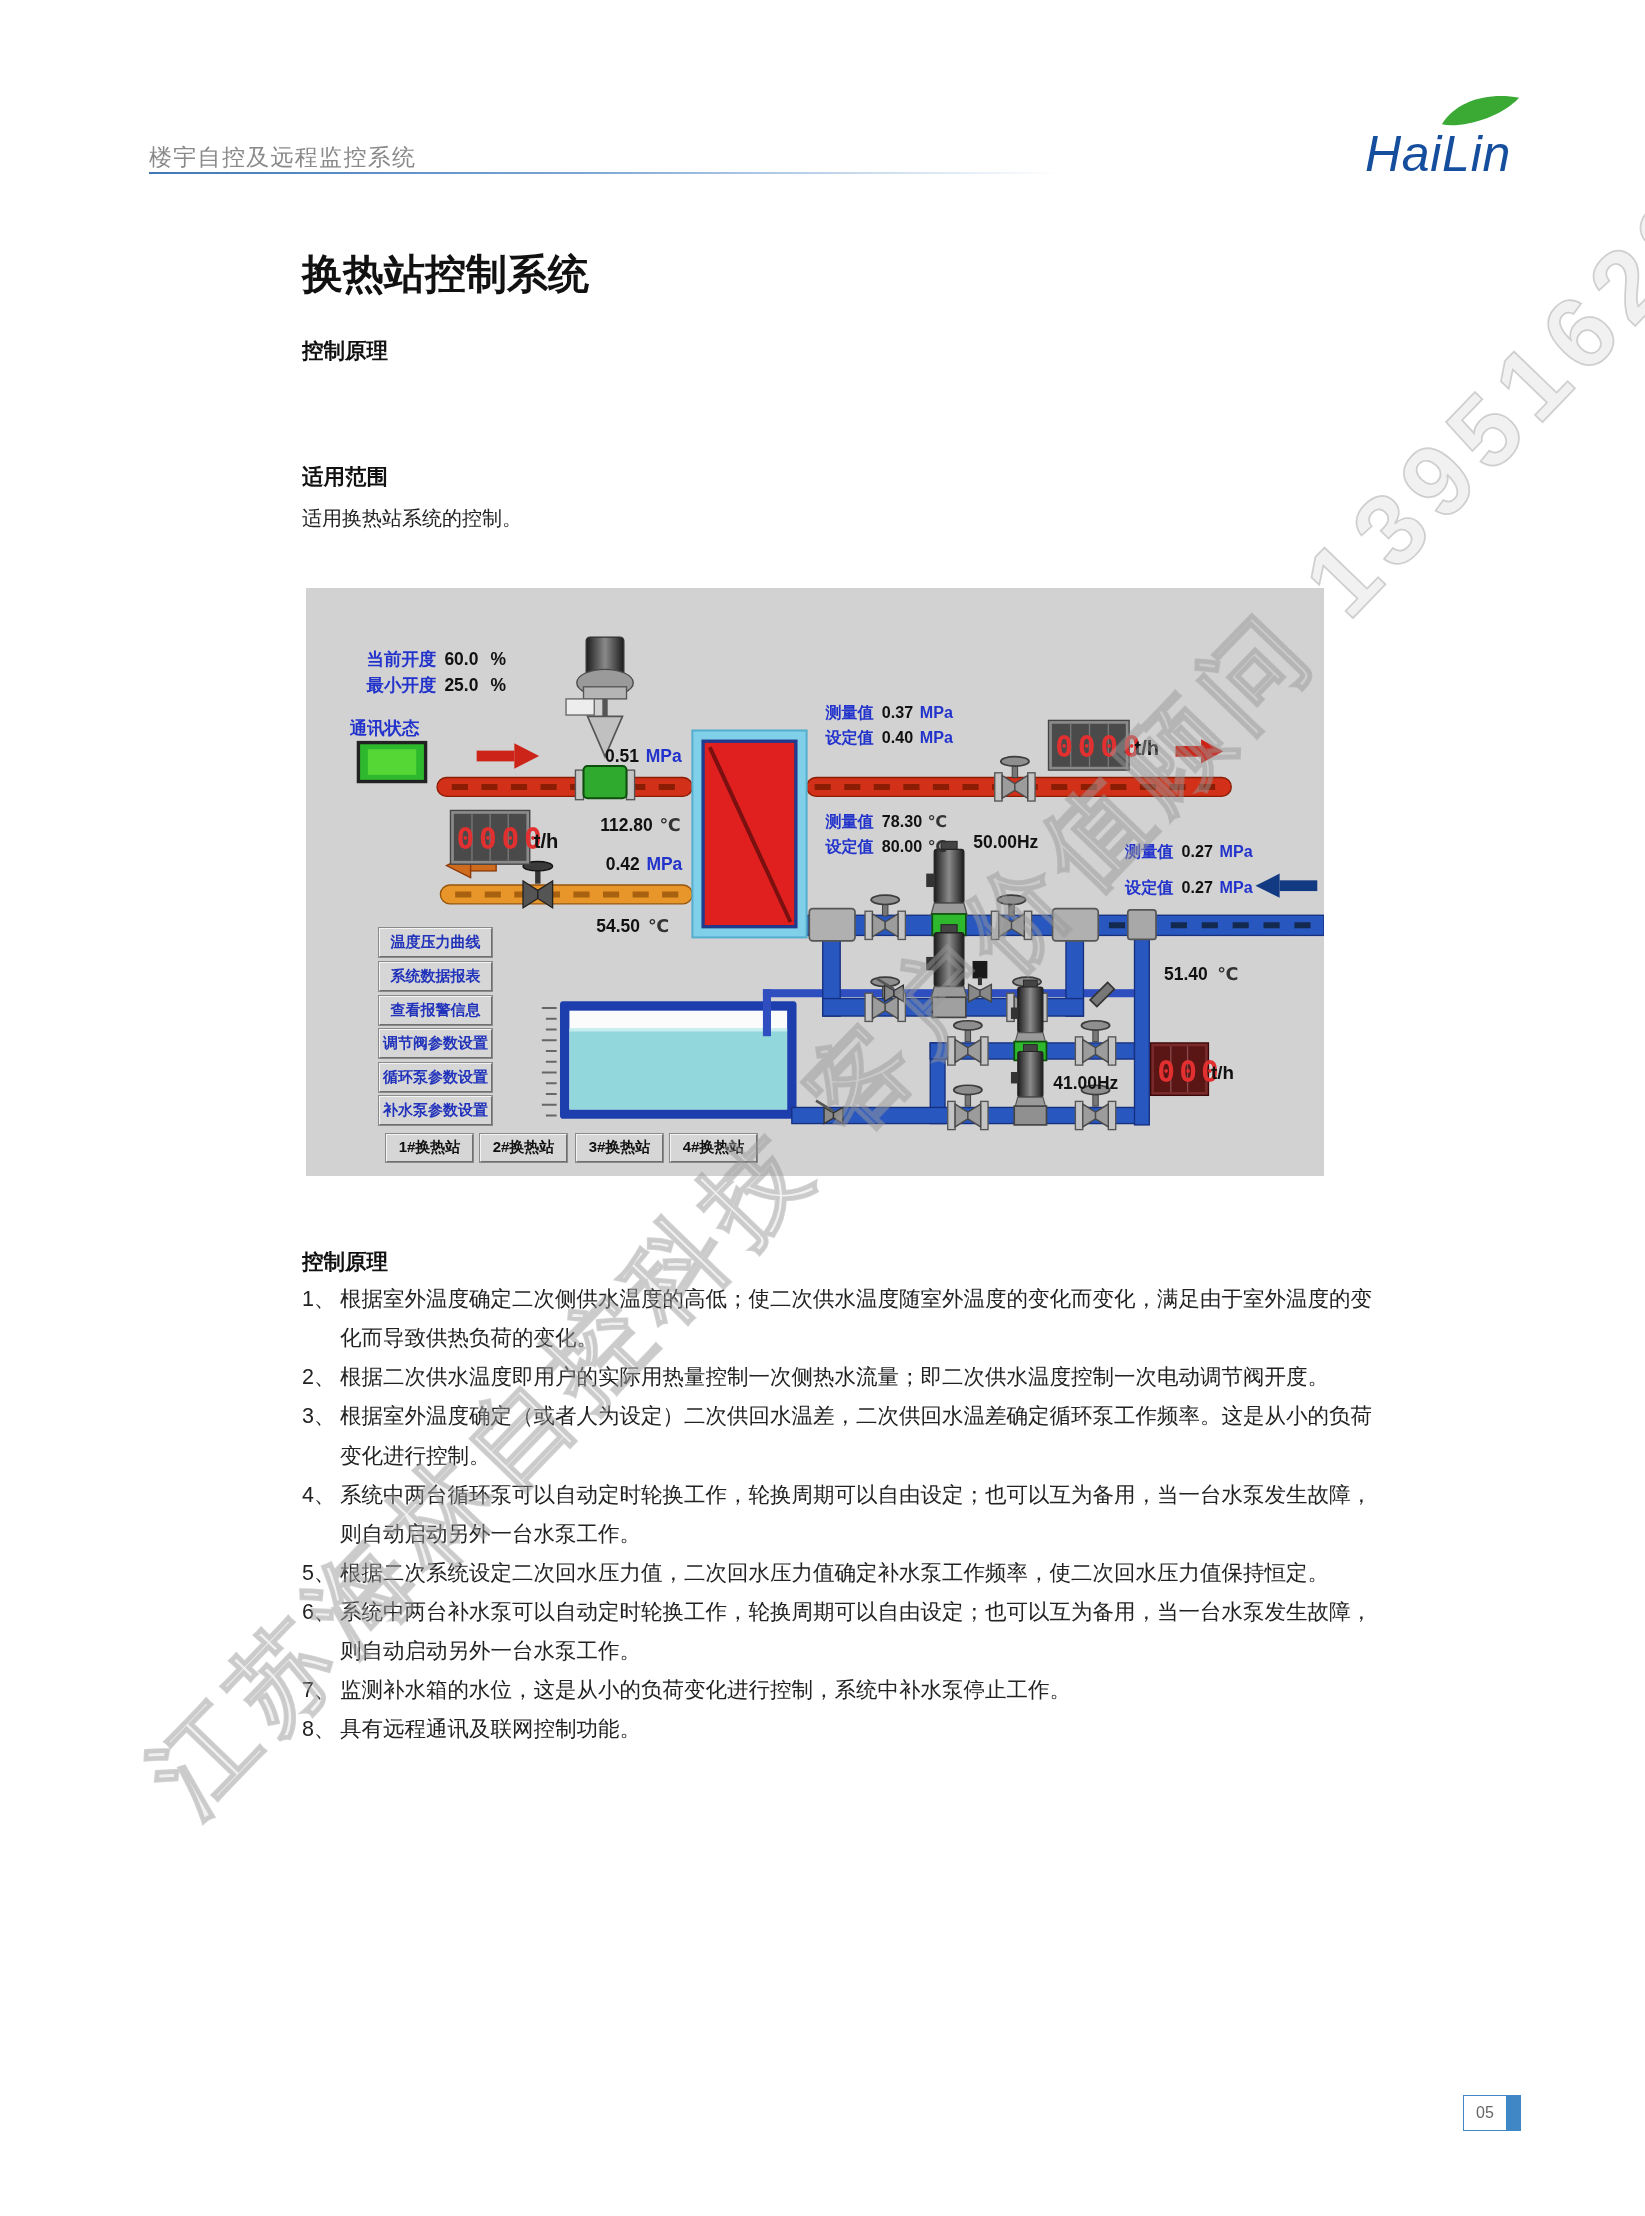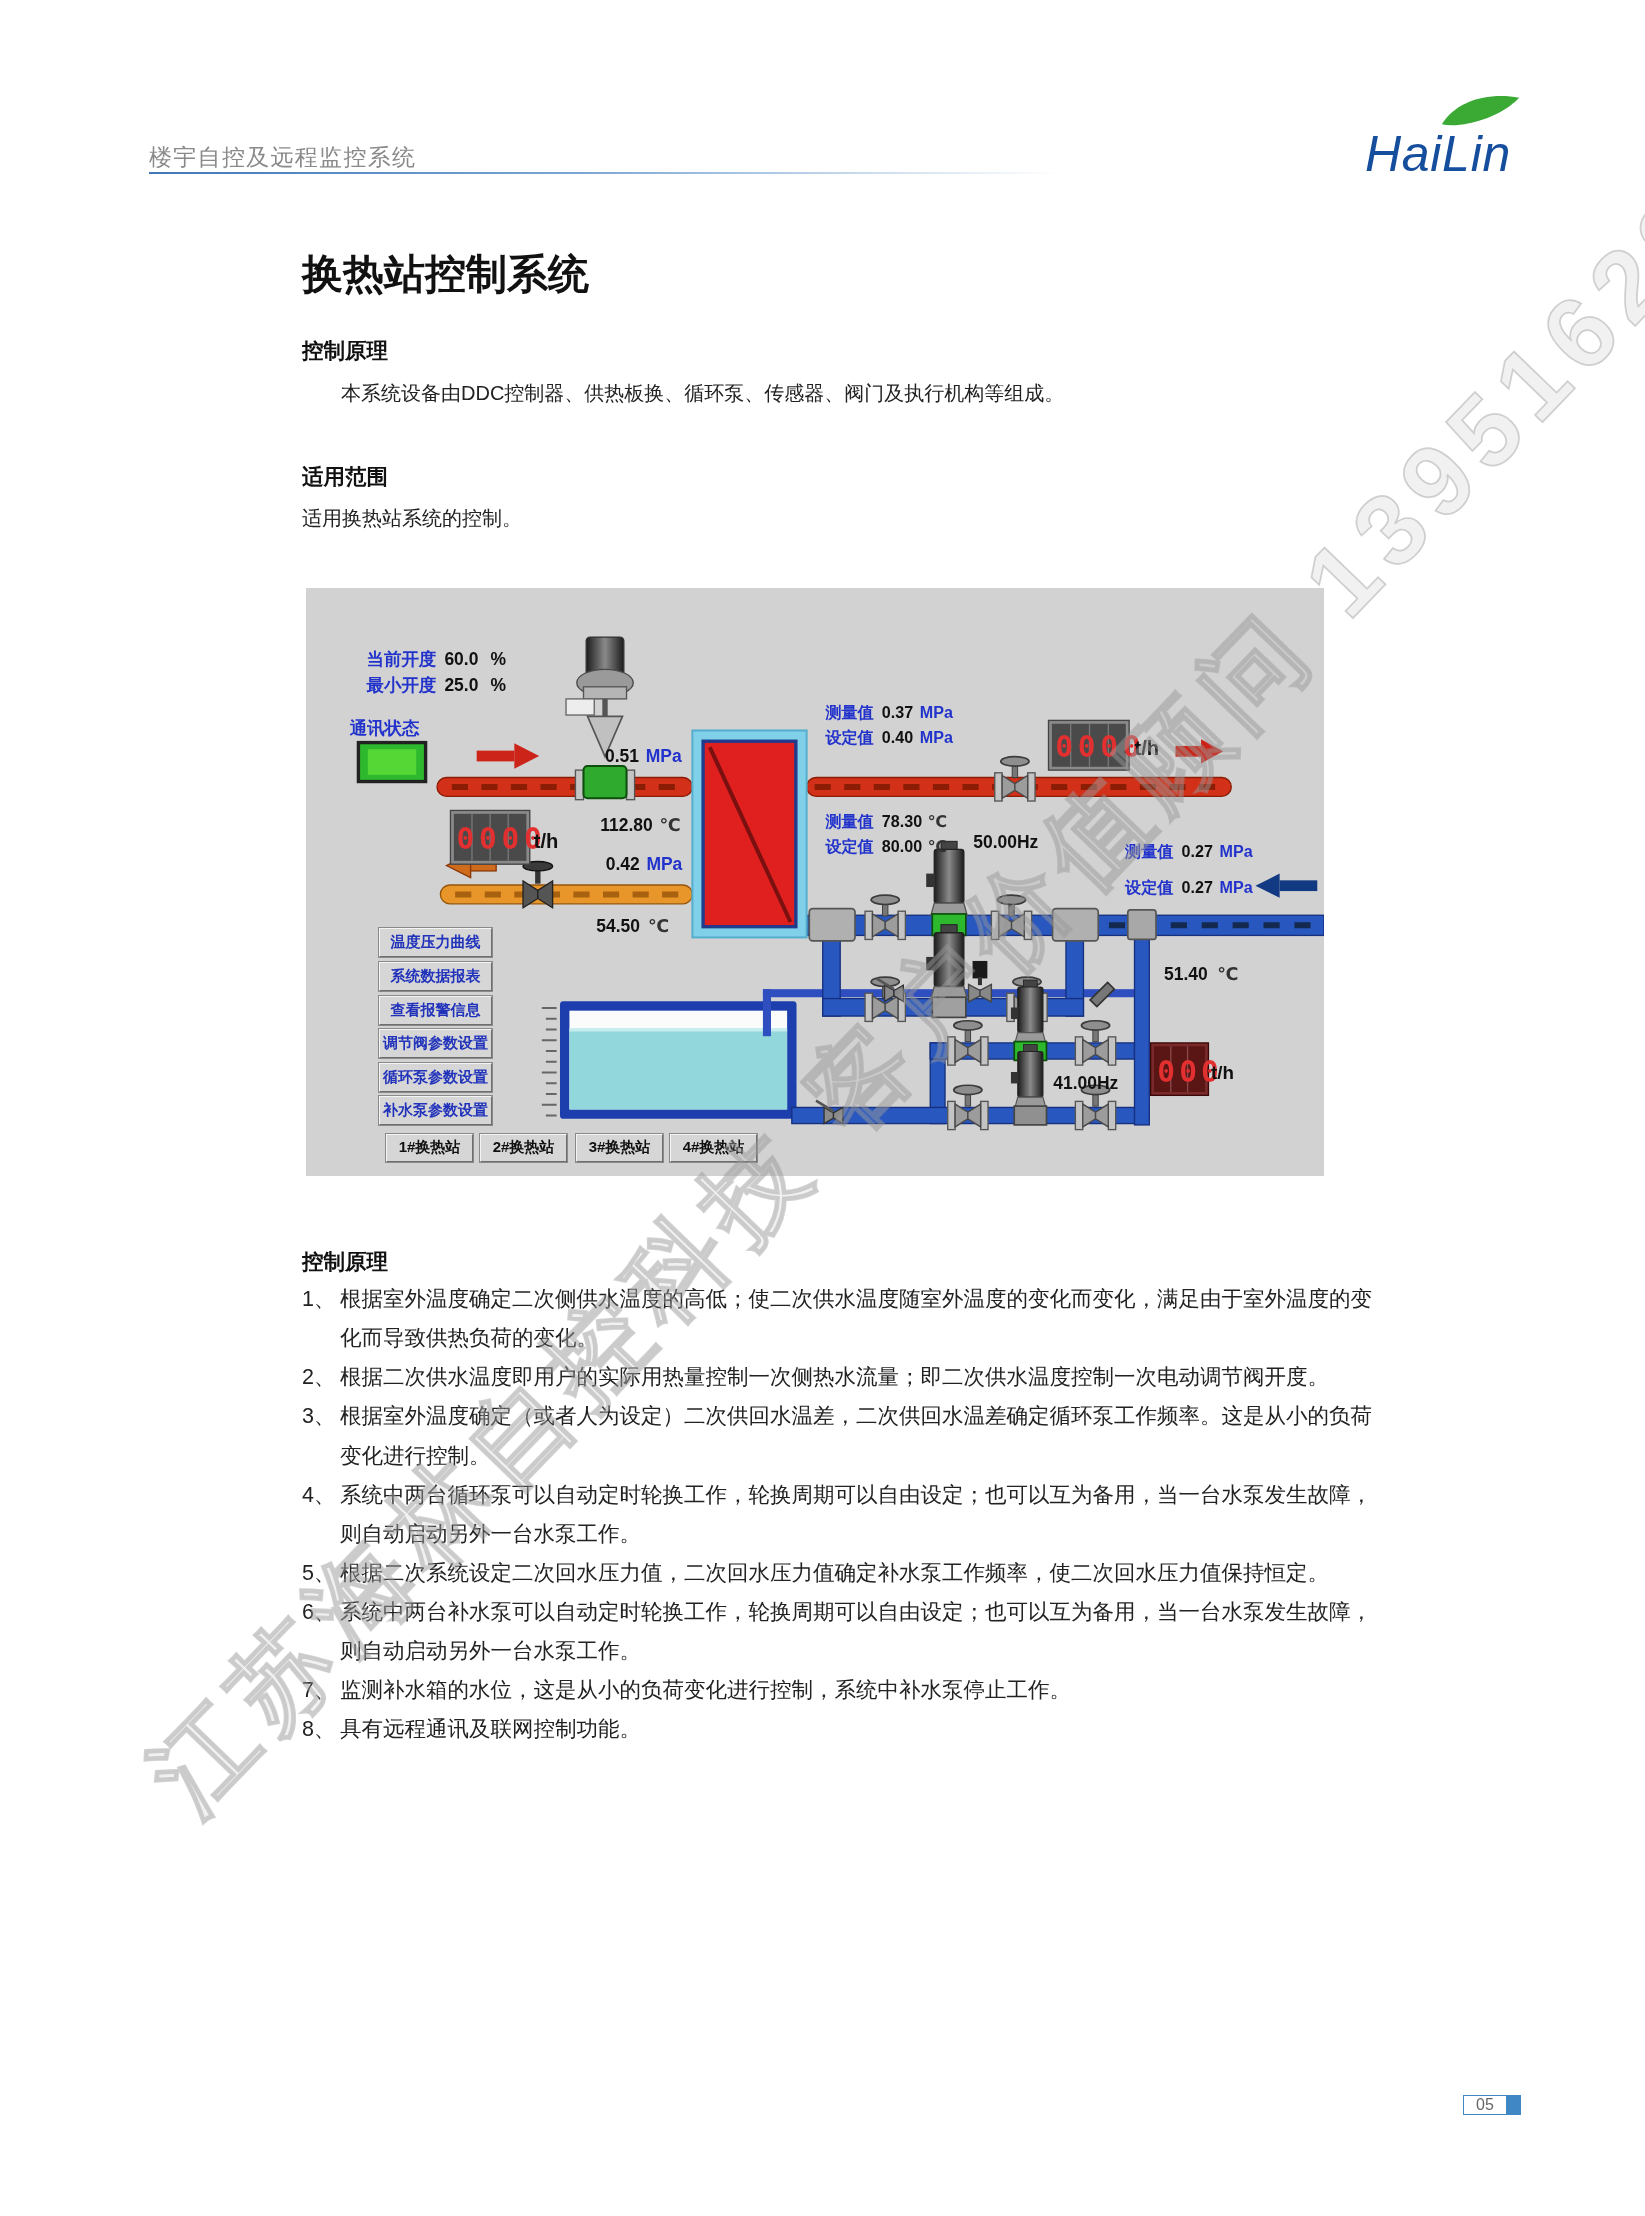--- a/index.html
+++ b/index.html
@@ -52,41 +52,40 @@
   .dig{font-family:"DejaVu Sans Mono","Liberation Mono",monospace;fill:#e23030;}
 
   
   .wmark{left:-282px;top:860px;width:2580px;text-align:center;
          transform:rotate(-46deg);transform-origin:50% 50%;
          font-size:101px;font-weight:bold;letter-spacing:12px;white-space:nowrap;
          color:rgba(165,165,165,0.16);-webkit-text-stroke:1.7px rgba(150,150,150,0.42);
          pointer-events:none;z-index:6;}
 
   
-  .pagenum{left:1463px;top:2095px;height:20px;display:flex;align-items:stretch;}
+  .pagenum{left:1463px;top:2095px;height:36px;display:flex;align-items:stretch;}
   .pagenum .box{width:42px;background:#fff;border:1.3px solid #3f88c5;border-right:none;
                 display:flex;align-items:center;justify-content:center;
                 font-size:16px;color:#666;}
   .pagenum .blk-sq{width:15px;background:#3f88c5;}
 </style>
 </head>
 <body>
 
 <div class="page">
 
   <div class="abs hdr-title">楼宇自控及远程监控系统</div>
   <div class="abs hdr-line"></div>
   <svg class="abs logo-leaf" width="89" height="40" viewBox="0 0 132 60">
     <path d="M8 50 C30 14, 78 2, 124 10 C96 40, 40 56, 8 50 Z" fill="#3aaa35"></path>
   </svg>
   <div class="abs logo">HaiLin</div>
 
   <div class="abs main-title">换热站控制系统</div>
   <div class="abs sec-h h1">控制原理</div>
-  <div class="abs body-p p1">本系统设备由DDC控制器、供热板换、循环泵、传感器、阀门及执行机构等组成。</div>
   <div class="abs sec-h h2">适用范围</div>
   <div class="abs body-p p2">适用换热站系统的控制。</div>
 
   <svg class="abs hmi-wrap" width="1018" height="588" viewBox="455 875 1515 875">
     <defs>
       <linearGradient id="mg" x1="0" y1="0" x2="1" y2="0">
         <stop offset="0" stop-color="#1c1c1c"></stop>
           <stop offset="0.5" stop-color="#8a8a8a"></stop>
           <stop offset="1" stop-color="#1c1c1c"></stop>
       </linearGradient>

